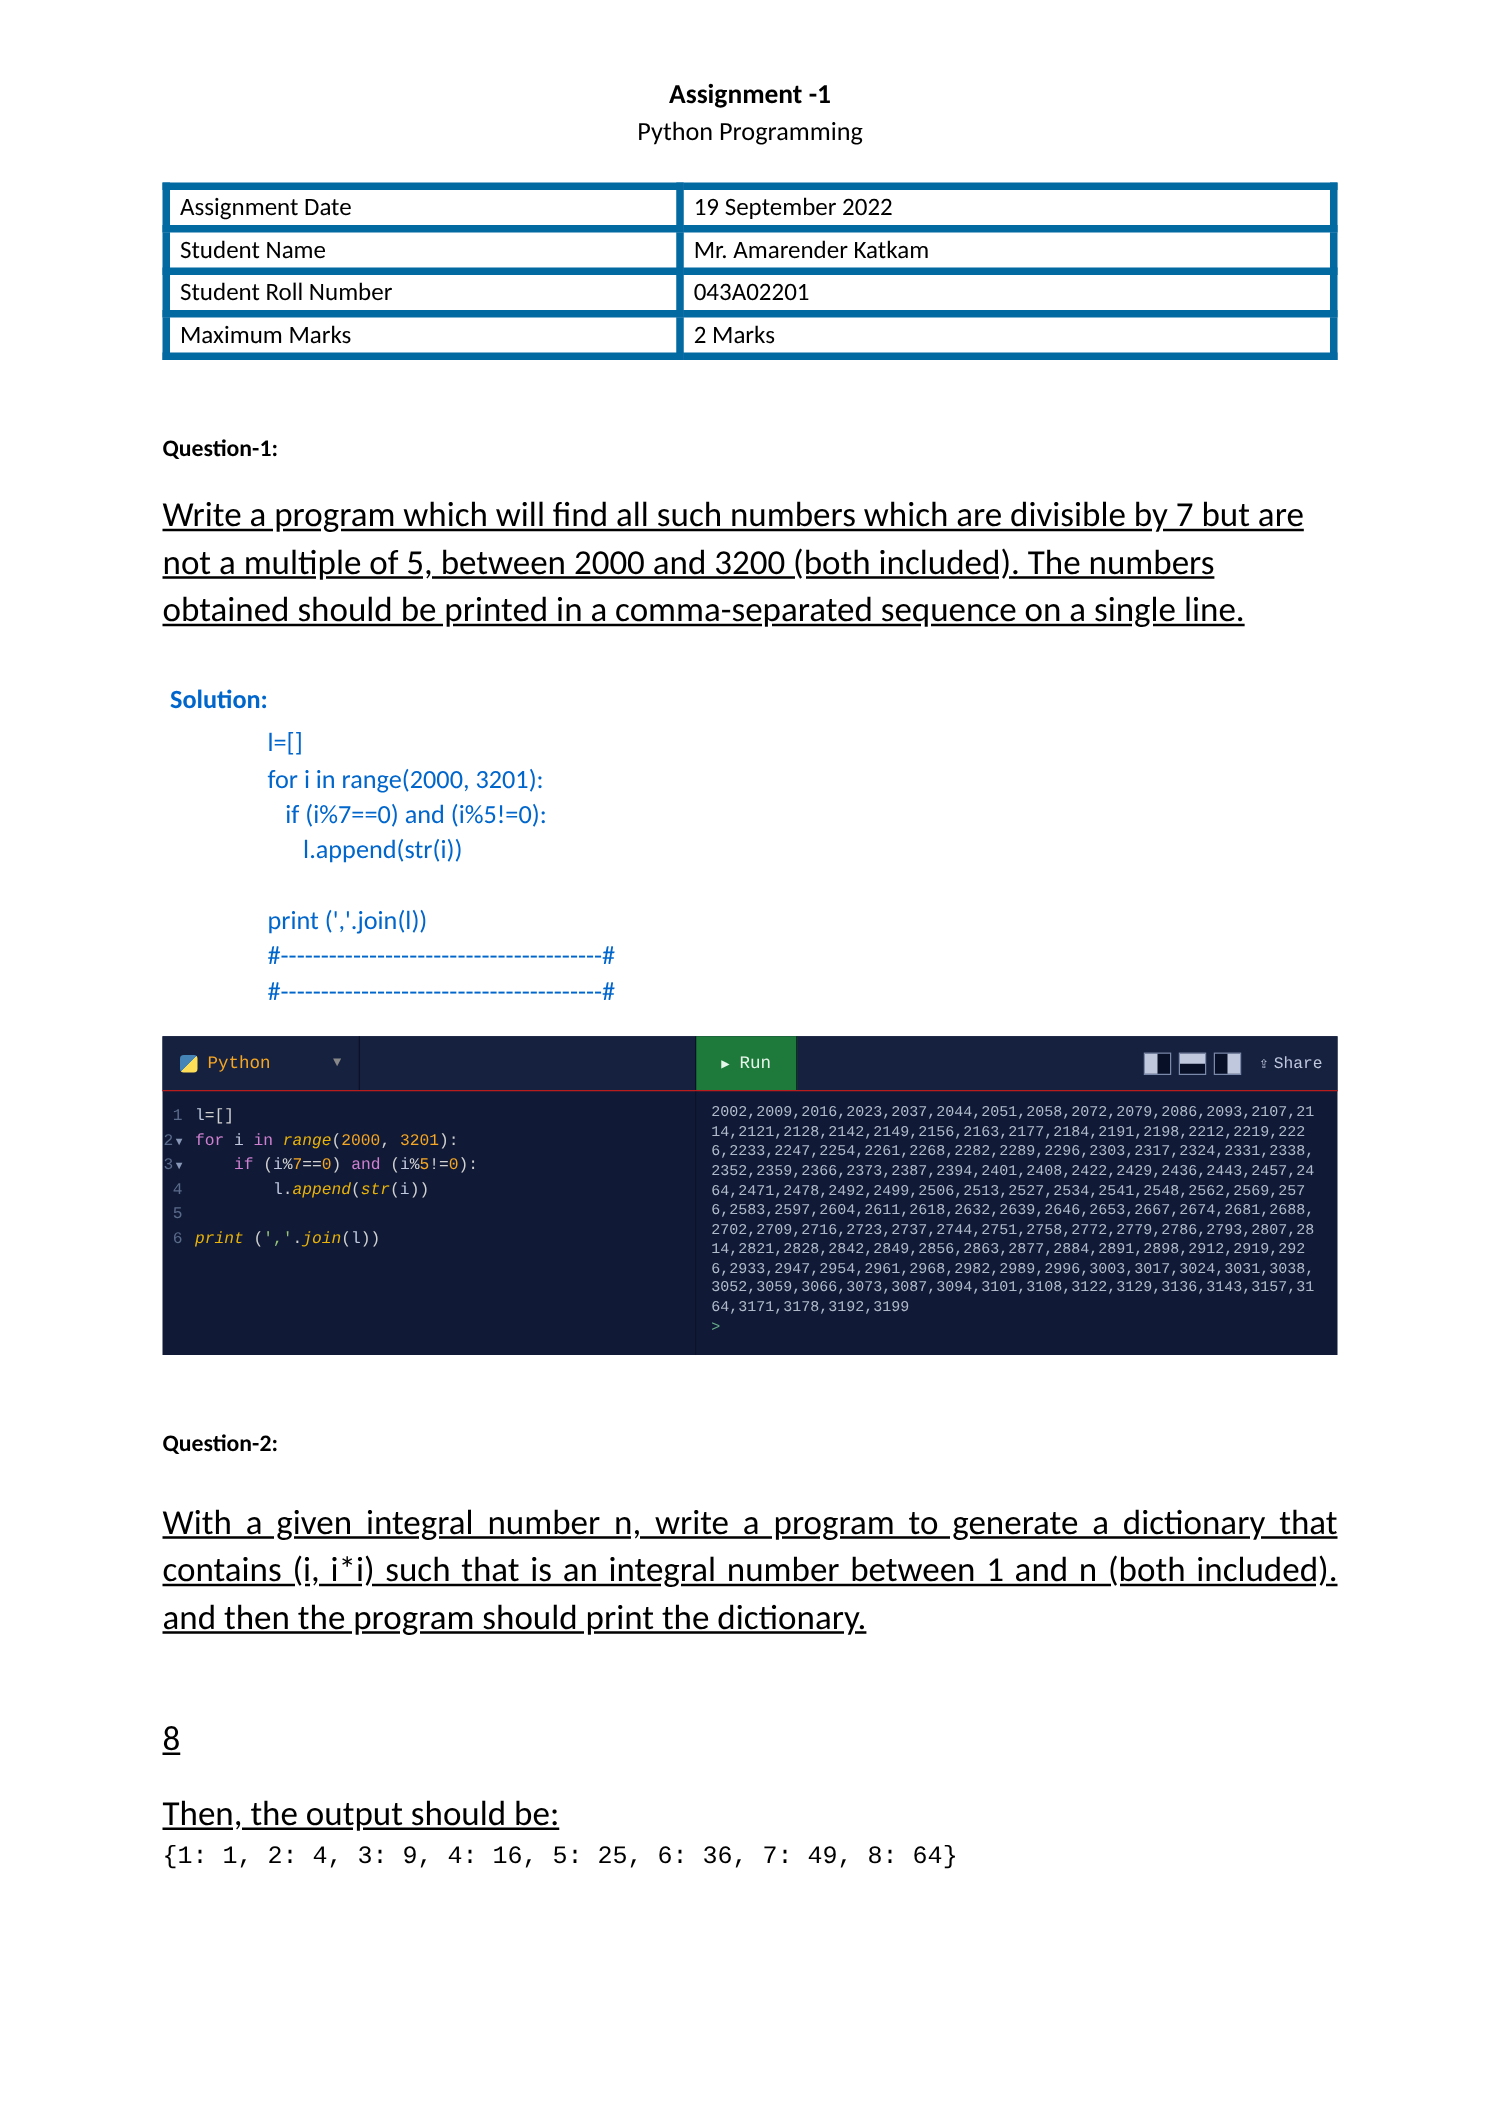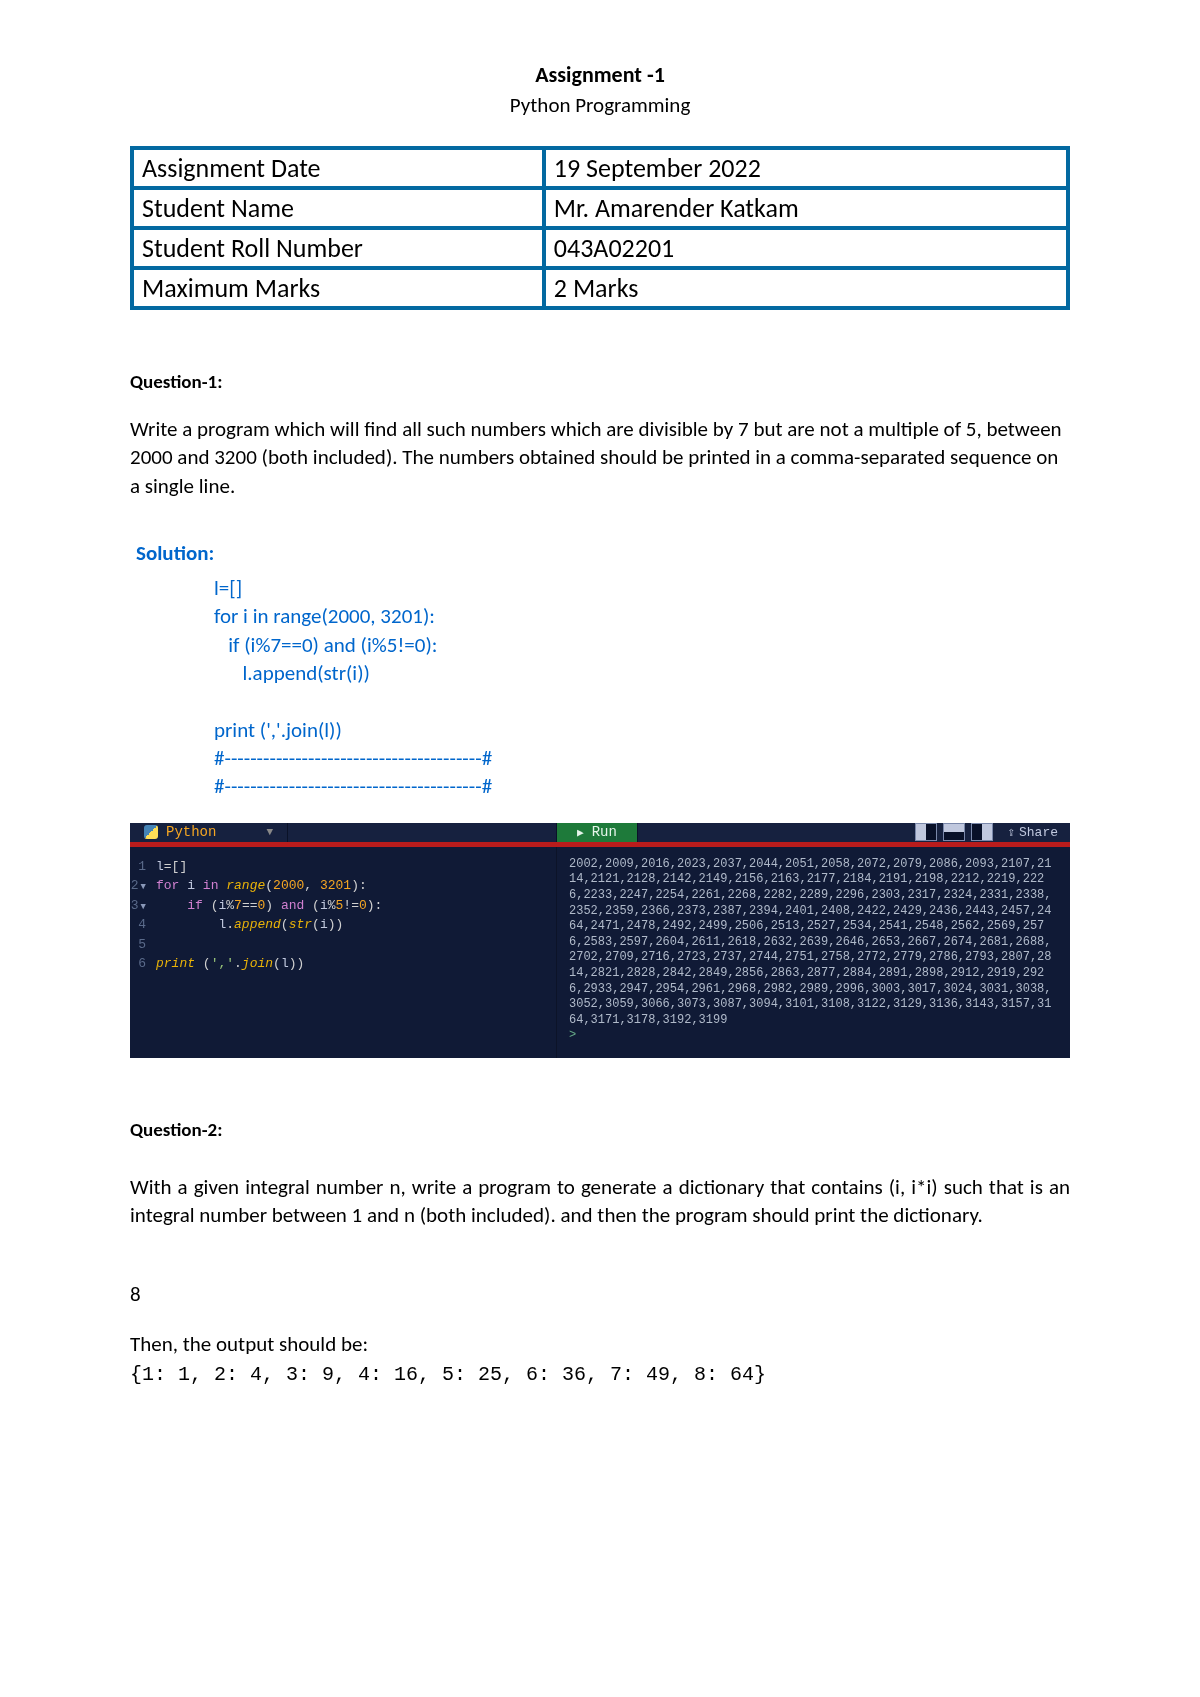--- a/index.html
+++ b/index.html
@@ -23,35 +23,36 @@
       text-align: center;
       font-size: 21px;
       margin-bottom: 28px;
     }
     .meta-table {
       width: 100%;
       border-collapse: collapse;
       margin-bottom: 60px;
     }
     .meta-table td {
-      border: 4px solid #0369a1;
+      border: 6px solid #0369a1;
       padding: 2px 8px;
-      font-size: 26px;
+      font-size: 20px;
       height: 26px;
     }
     .meta-table td:first-child { width: 44%; }
     .section-heading {
       font-weight: bold;
       font-size: 19px;
       margin-bottom: 22px;
     }
     .body-text {
-      font-size: 21px;
+      font-size: 28px;
       line-height: 1.35;
       margin-bottom: 22px;
+      text-decoration: underline;
     }
     .body-text.justify { text-align: justify; margin-top: 32px; }
     .solution-label {
       color: #0066cc;
       font-weight: bold;
       font-size: 21px;
       margin: 40px 0 8px 6px;
     }
     .code-block {
       margin-left: 84px;
@@ -66,23 +67,23 @@
       width: 100%;
       background: #101a36;
       margin: 8px 0 60px 0;
       font-family: Consolas, 'Courier New', monospace;
       font-size: 13px;
       color: #d0d0d0;
     }
     .editor-header {
       display: flex;
       align-items: center;
-      height: 24px;
+      height: 44px;
       background: #16213f;
-      border-bottom: 5px solid #b91c1c;
+      border-bottom: 1px solid #b91c1c;
     }
     .lang-selector {
       display: flex;
       align-items: center;
       gap: 8px;
       padding: 0 14px;
       height: 100%;
       color: #f5a623;
       font-size: 14px;
       border-right: 1px solid #0a1228;

